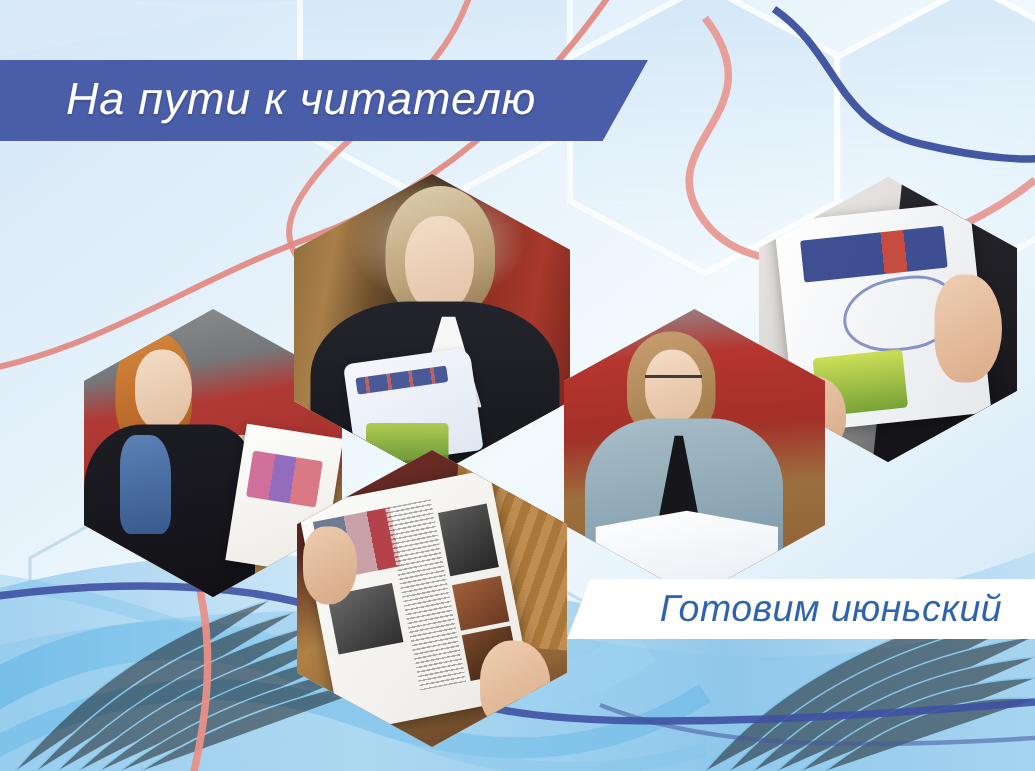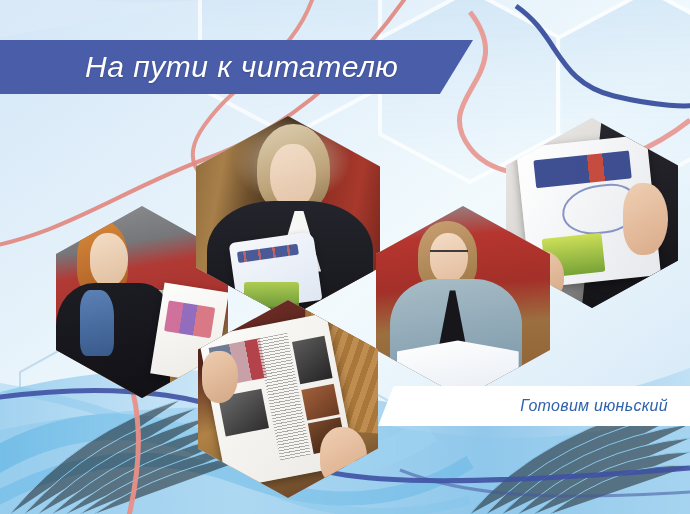--- a/index.html
+++ b/index.html
@@ -14,21 +14,21 @@
   }
 
   
   .bg-svg{position:absolute;inset:0;width:690px;height:514px;}
 
   
   #title-banner{
     position:absolute;left:0;top:40px;width:432px;height:54px;
     background:#4a5da8;
     clip-path:polygon(0 0, 100% 0, 93% 100%, 0 100%);
-    display:flex;align-items:center;padding-left:41px;
+    display:flex;align-items:center;
   }
   #title-banner .txt{
     color:#ffffff;font-style:italic;font-weight:400;
     font-size:30px;letter-spacing:0.5px;
     margin-left:44px;white-space:nowrap;
     text-shadow:0 1px 2px rgba(0,0,0,.18);
   }
 
   
   .hex{
@@ -241,21 +241,21 @@
 
   
   .cap-band{
     position:absolute;height:40px;background:#ffffff;
     display:flex;align-items:center;justify-content:flex-end;
     box-shadow:0 1px 3px rgba(40,80,130,.18);
   }
   #cap-line1{left:378px;top:386px;width:312px;clip-path:polygon(5% 0,100% 0,100% 100%,0 100%);}
   #cap-line2{left:362px;top:432px;width:328px;clip-path:polygon(5% 0,100% 0,100% 100%,0 100%);}
   .cap-band .txt{
-    color:#2f63ab;font-style:italic;font-size:16px;font-weight:400;
+    color:#2f63ab;font-style:italic;font-size:25px;font-weight:400;
     white-space:nowrap;margin-right:22px;letter-spacing:.3px;
   }
 </style>
 </head>
 <body>
 
 <div id="poster">
 
   <svg class="bg-svg" viewBox="0 0 690 514" preserveAspectRatio="none" xmlns="http://www.w3.org/2000/svg">
     <defs>

